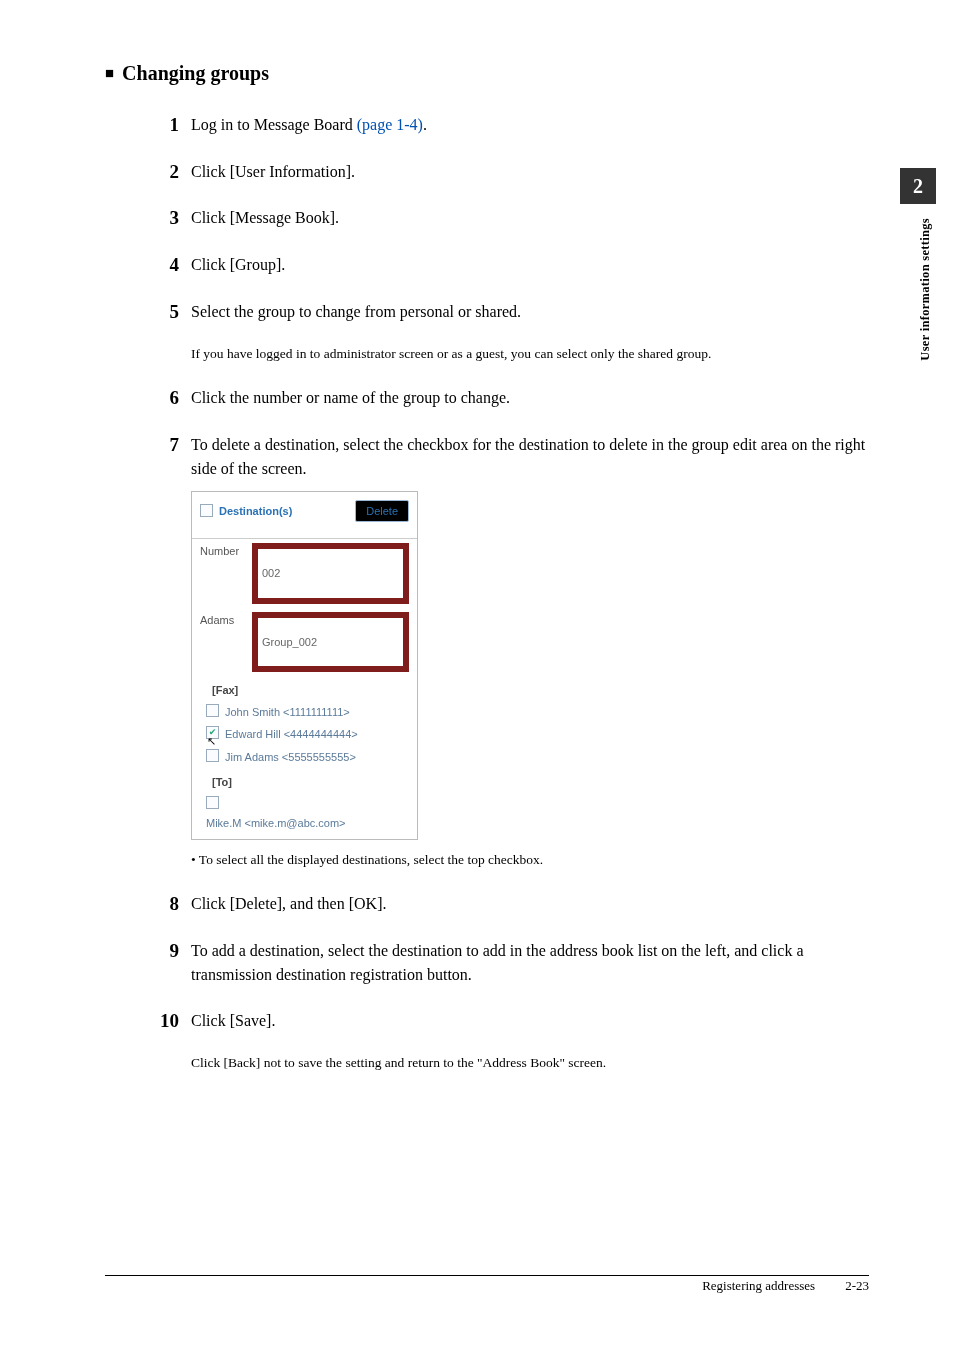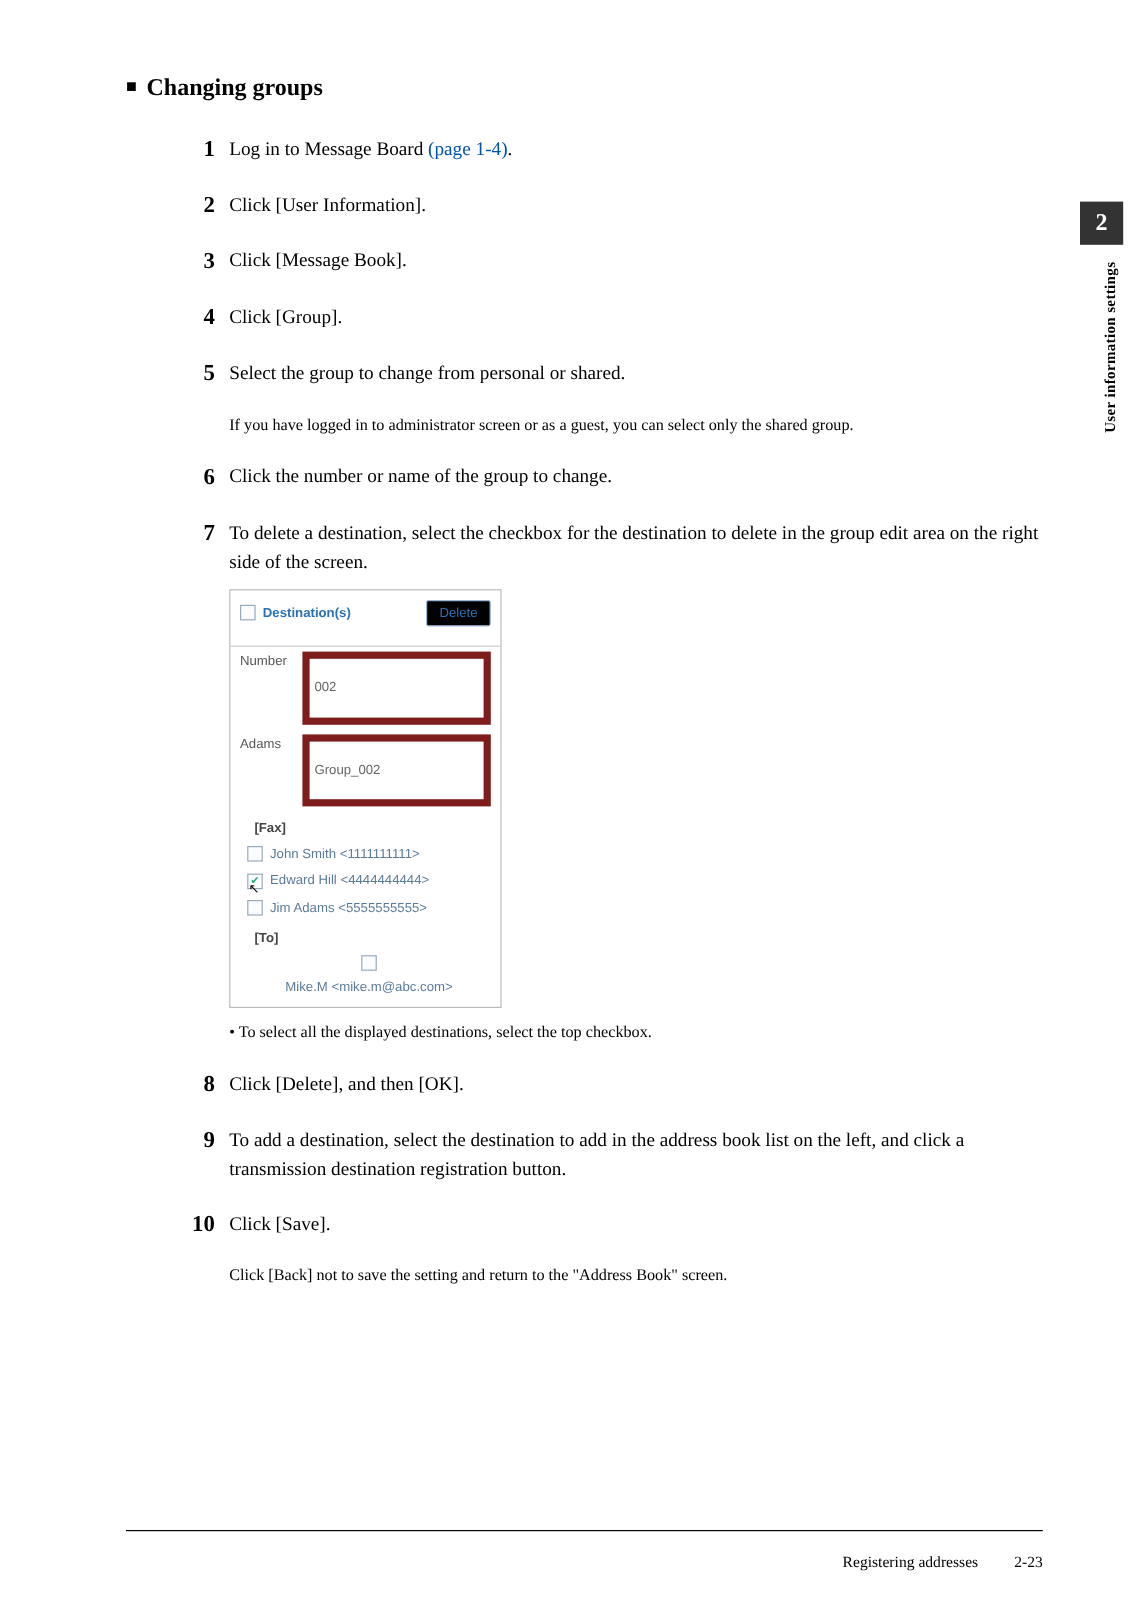--- a/index.html
+++ b/index.html
@@ -112,21 +112,21 @@
   color: #666;
   background: #fff;
 }
 .screenshot .cat {
   font-weight: bold;
   padding: 6px 20px 2px 20px;
   color: #444;
 }
 .screenshot .entry {
   display: flex;
-  align-items: center;
+  align-items: flex-start;
   gap: 6px;
   padding: 3px 8px 3px 14px;
   color: #5a7a9a;
 }
 .screenshot .entry.sel {
   position: relative;
 }
 .screenshot .cursor {
   position: absolute;
   left: 15px;
@@ -165,21 +165,21 @@
   right: 21px;
   top: 218px;
   writing-mode: vertical-rl;
   transform: rotate(180deg);
   font-size: 12.5px;
   font-weight: bold;
   letter-spacing: 0.3px;
 }
 .footer {
   position: absolute;
-  bottom: 38px;
+  bottom: 54px;
   right: 85px;
   font-size: 13px;
   display: flex;
   align-items: center;
   gap: 30px;
 }
 .footer-line {
   position: absolute;
   bottom: 72px;
   left: 105px;

